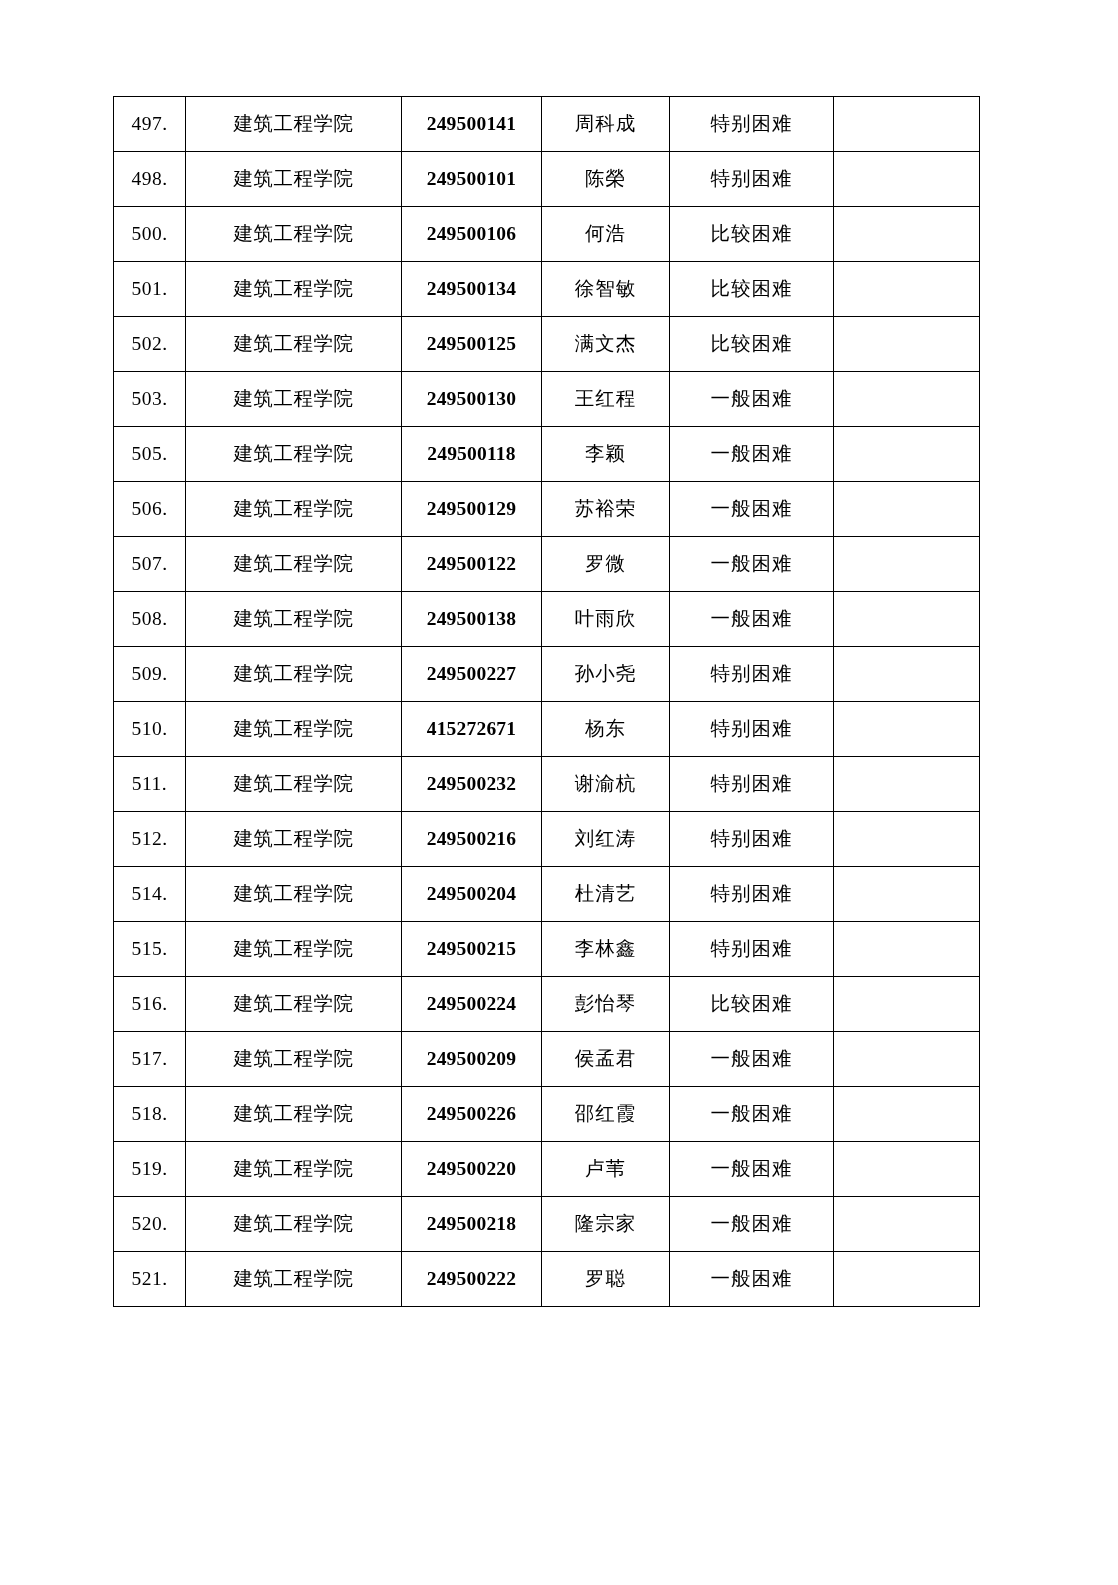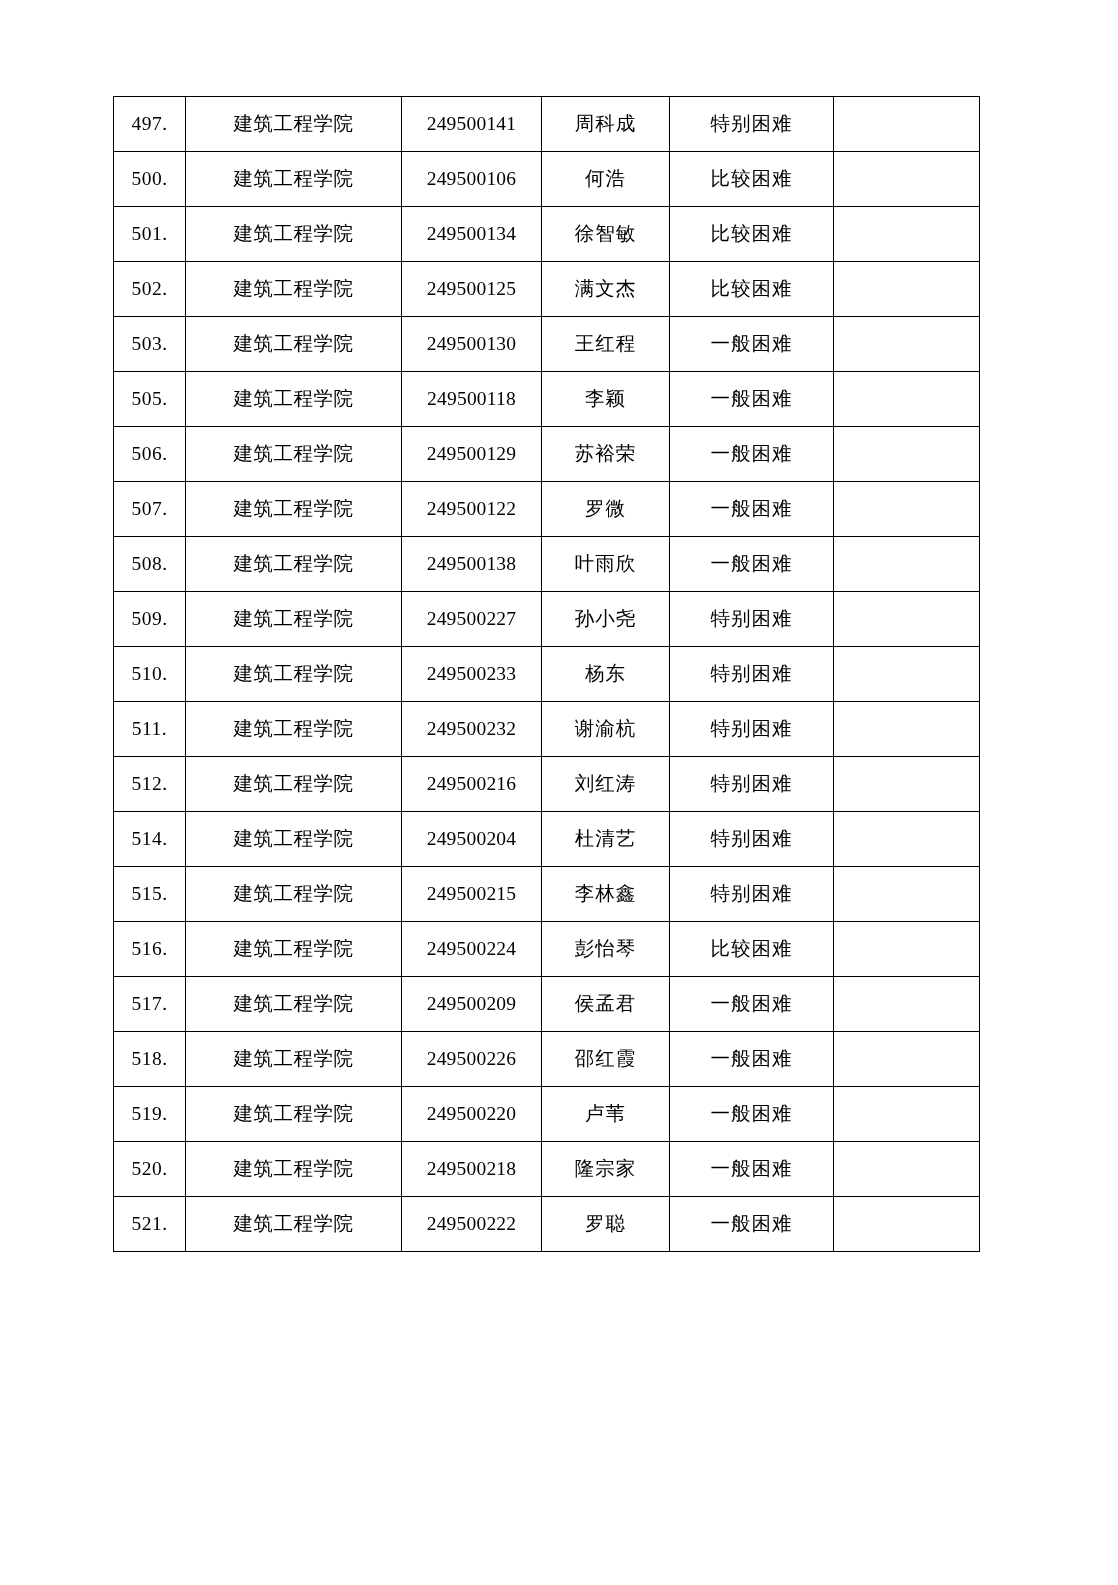--- a/index.html
+++ b/index.html
@@ -54,20 +54,21 @@
     font-size: 20px;
     letter-spacing: 0.5px;
   }
   td.dept {
     font-size: 19px;
     letter-spacing: 0.5px;
   }
   td.sid {
     font-size: 19.5px;
     letter-spacing: 0.2px;
+    font-weight: bold;
   }
   td.name {
     font-size: 20px;
     letter-spacing: 1px;
   }
   td.level {
     font-size: 19px;
     letter-spacing: 1px;
     vertical-align: bottom;
     padding-bottom: 6px;
@@ -91,20 +92,28 @@
       <tbody id="roster-body">
           <tr>
             <td class="idx">497.</td>
             <td class="dept">建筑工程学院</td>
             <td class="sid">249500141</td>
             <td class="name">周科成</td>
             <td class="level">特别困难</td>
             <td class="note"></td>
           </tr>
           <tr>
+            <td class="idx">498.</td>
+            <td class="dept">建筑工程学院</td>
+            <td class="sid">249500101</td>
+            <td class="name">陈榮</td>
+            <td class="level">特别困难</td>
+            <td class="note"></td>
+          </tr>
+          <tr>
             <td class="idx">500.</td>
             <td class="dept">建筑工程学院</td>
             <td class="sid">249500106</td>
             <td class="name">何浩</td>
             <td class="level">比较困难</td>
             <td class="note"></td>
           </tr>
           <tr>
             <td class="idx">501.</td>
             <td class="dept">建筑工程学院</td>
@@ -165,21 +174,21 @@
             <td class="idx">509.</td>
             <td class="dept">建筑工程学院</td>
             <td class="sid">249500227</td>
             <td class="name">孙小尧</td>
             <td class="level">特别困难</td>
             <td class="note"></td>
           </tr>
           <tr>
             <td class="idx">510.</td>
             <td class="dept">建筑工程学院</td>
-            <td class="sid">249500233</td>
+            <td class="sid">415272671</td>
             <td class="name">杨东</td>
             <td class="level">特别困难</td>
             <td class="note"></td>
           </tr>
           <tr>
             <td class="idx">511.</td>
             <td class="dept">建筑工程学院</td>
             <td class="sid">249500232</td>
             <td class="name">谢渝杭</td>
             <td class="level">特别困难</td>

